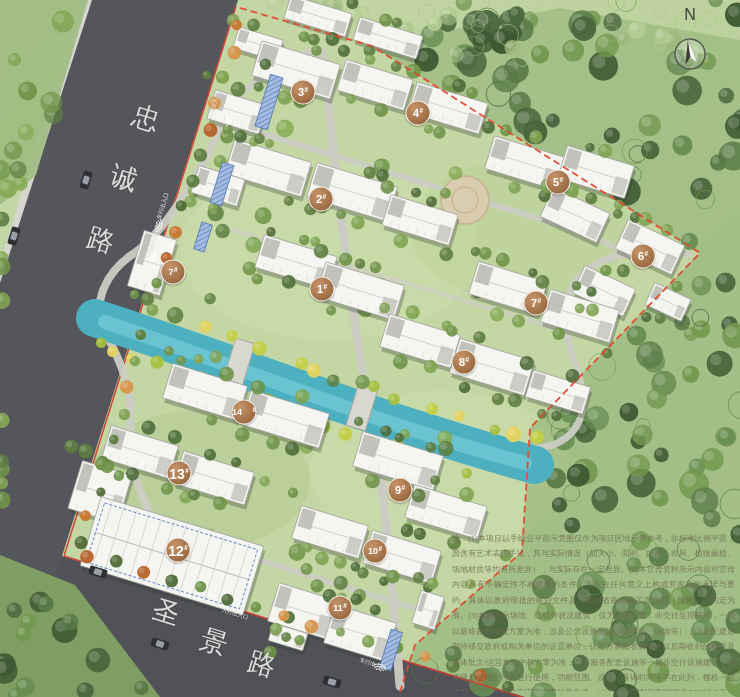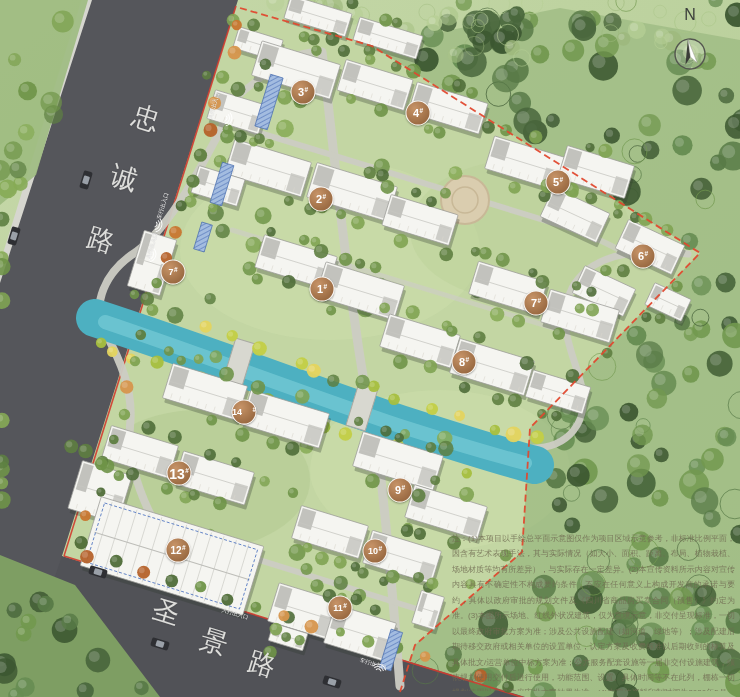--- a/index.html
+++ b/index.html
@@ -1649,21 +1649,21 @@
       </div>
       <div class="badge" style="left: 375px; top: 551px;">
         <span class="num" style="font-size: 9px; text-align: right;">10</span>
         <span class="hash">#</span>
       </div>
       <div class="badge" style="left: 340px; top: 608px; align-items: center;">
         <span class="num" style="font-size: 9px;">11</span>
         <span class="hash">#</span>
       </div>
       <div class="badge" style="left: 178px; top: 550px;">
-        <span class="num" style="font-size: 10px;">12</span>
+        <span class="num" style="font-size: 14px;">12</span>
         <span class="hash">#</span>
       </div>
       <div class="badge" style="left: 179px; top: 473px;">
         <span class="num" style="font-size: 14px;">13</span>
         <span class="hash">#</span>
       </div>
       <div class="badge" style="left: 244px; top: 412px; gap: 10px;">
         <span class="num" style="font-size: 9px;">14</span>
         <span class="hash">#</span>
       </div>

